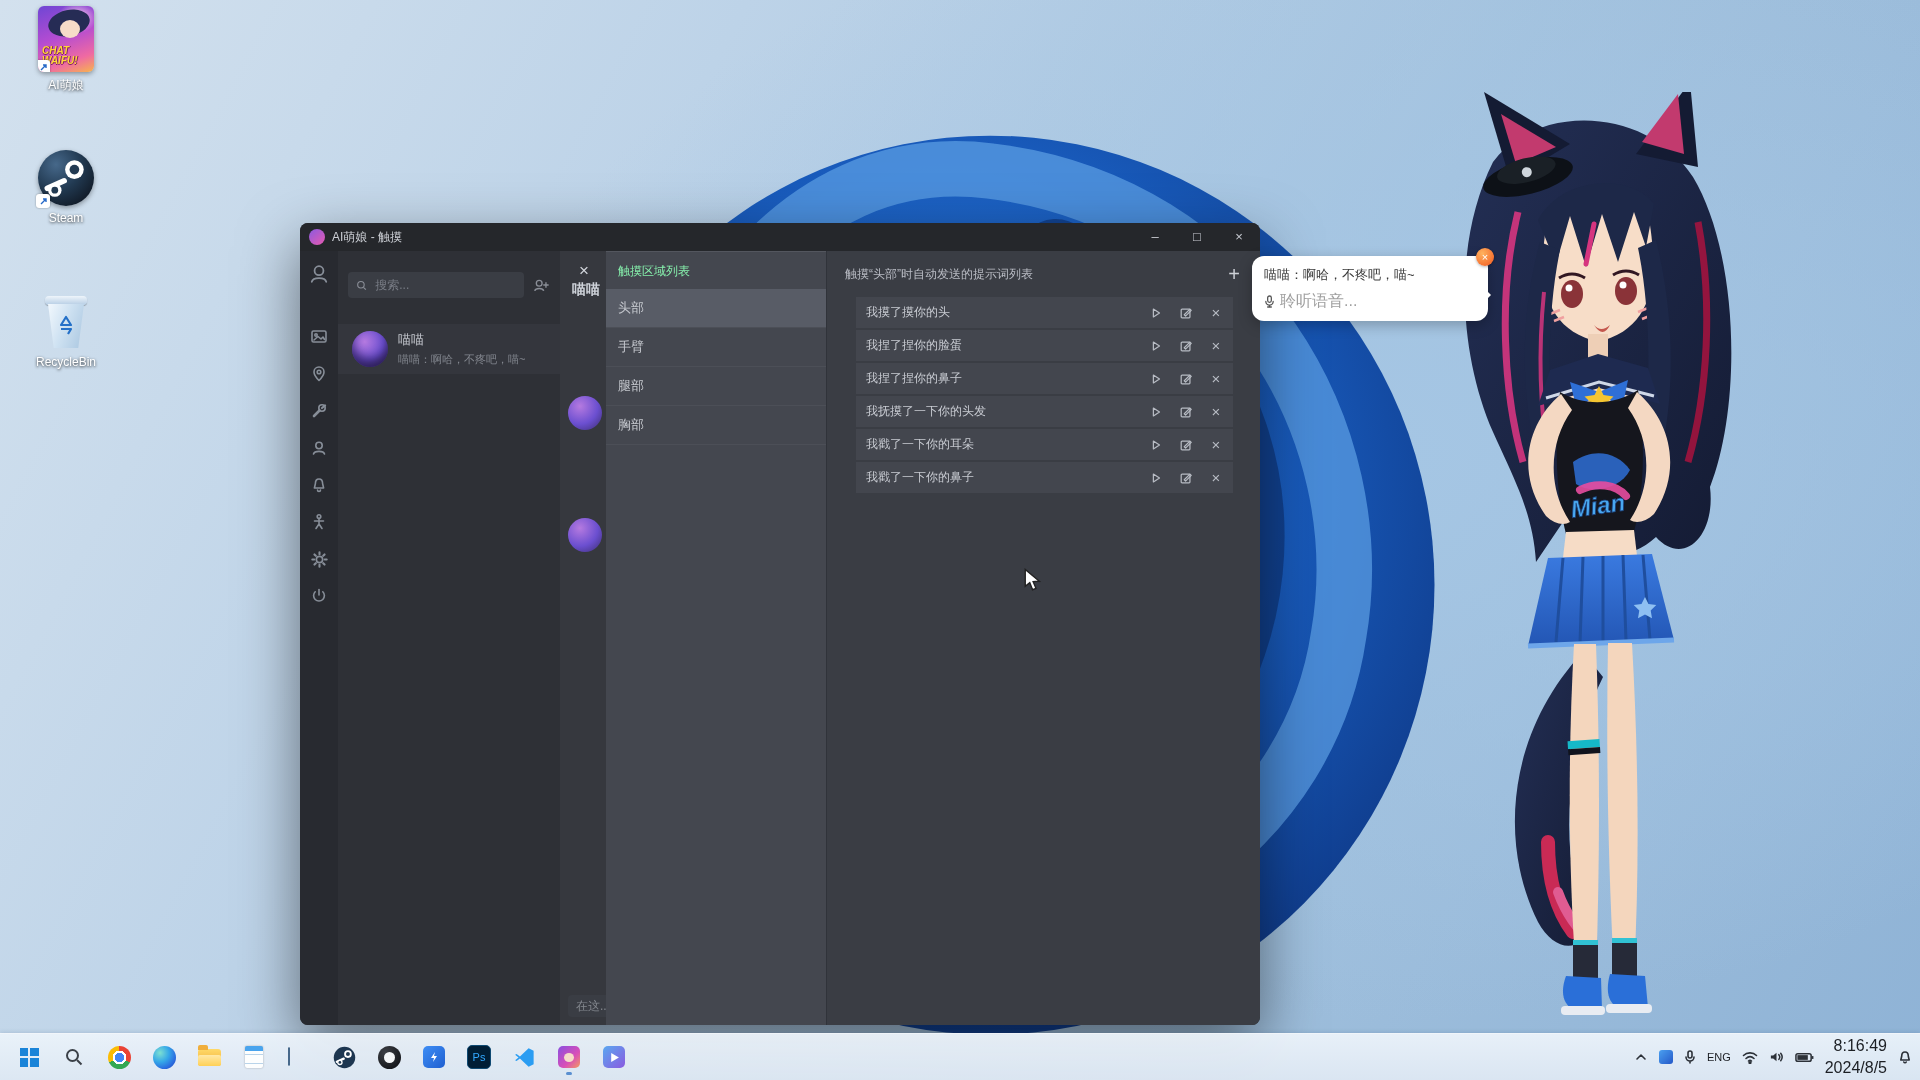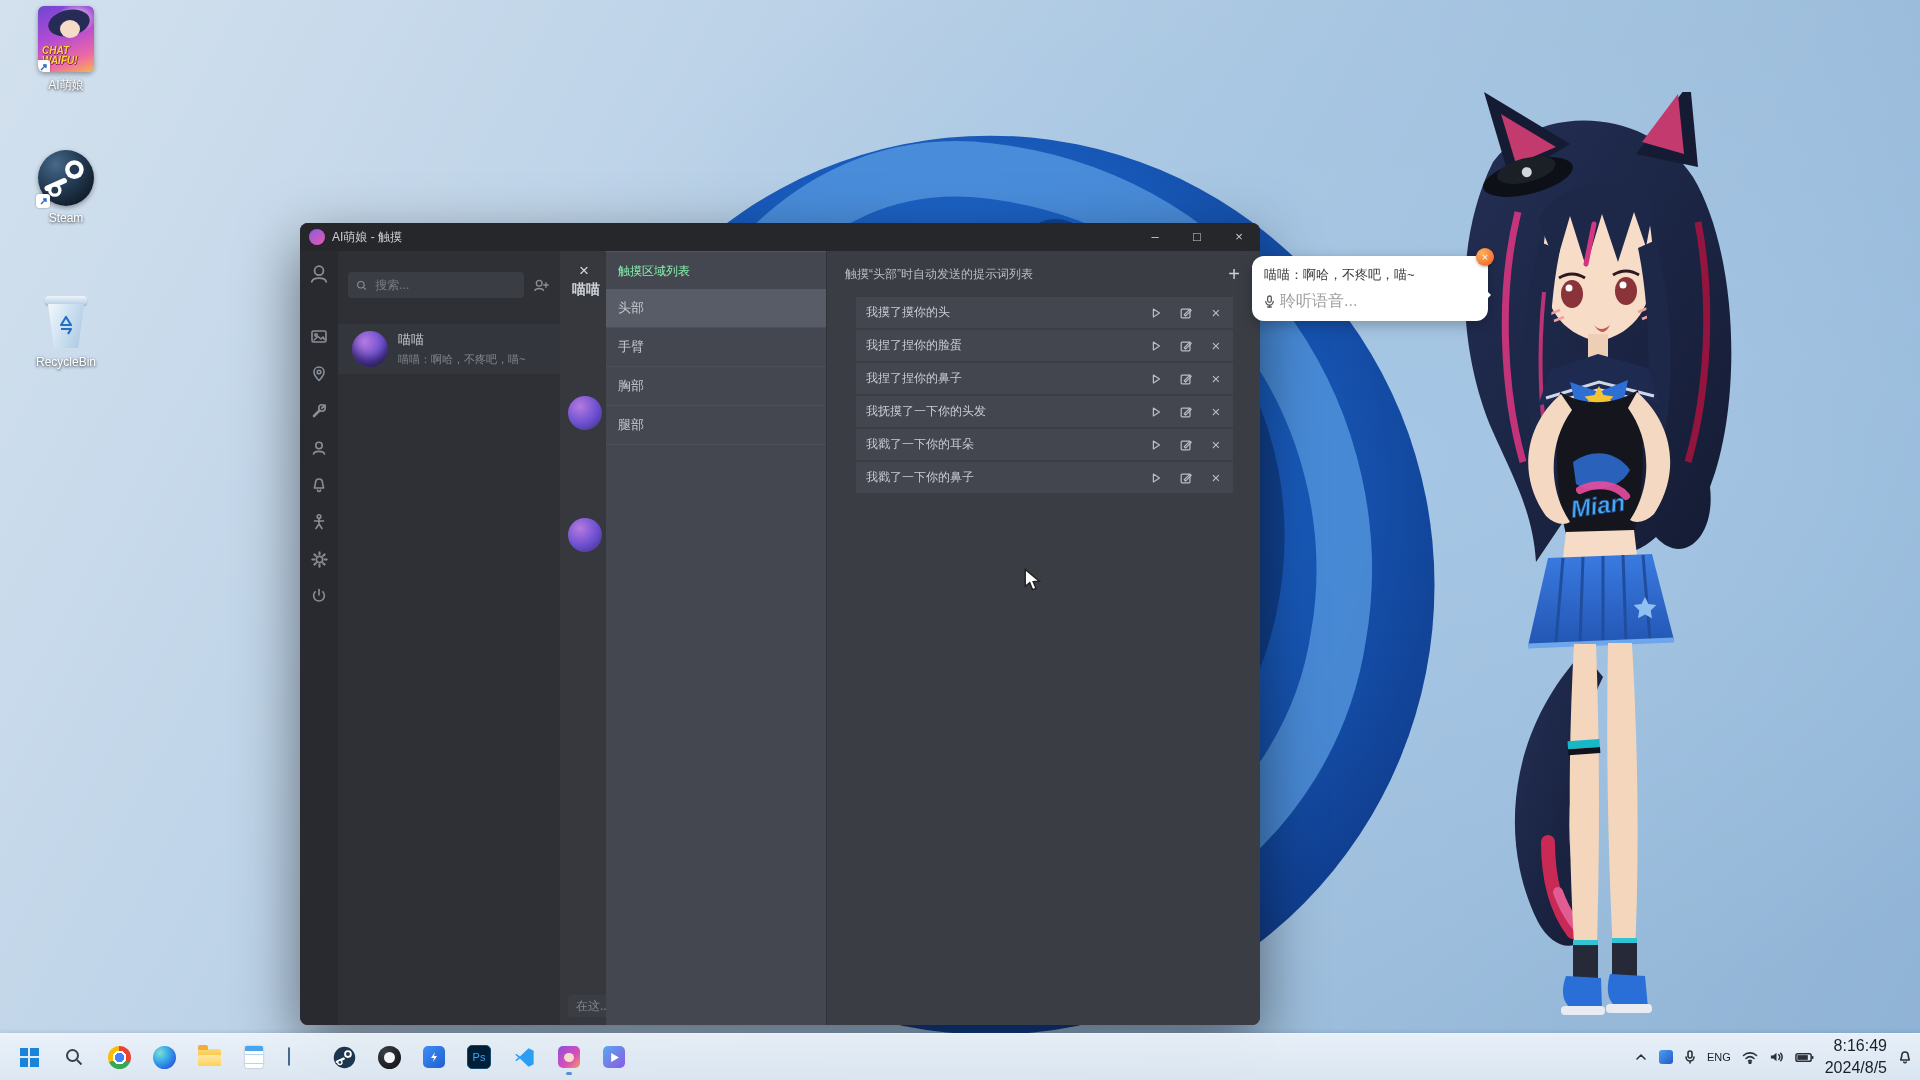--- a/index.html
+++ b/index.html
@@ -324,22 +324,22 @@
         <div class="chat-input">在这...</div>
       </div>
 
       <button class="overlay-close">×</button>
 
       <div class="mid-panel">
         <div class="mid-divider"></div>
         <div class="list-title">触摸区域列表</div>
         <div class="region selected">头部</div>
         <div class="region">手臂</div>
+        <div class="region">腿部</div>
         <div class="region">胸部</div>
-        <div class="region">腿部</div>
       </div>
 
       <div class="right-panel">
         <div class="panel-head">
           <span class="ph-title">触摸“头部”时自动发送的提示词列表</span>
           <button class="add">+</button>
         </div>
         <div class="prompt-list">
 
           <div class="prompt-row">

